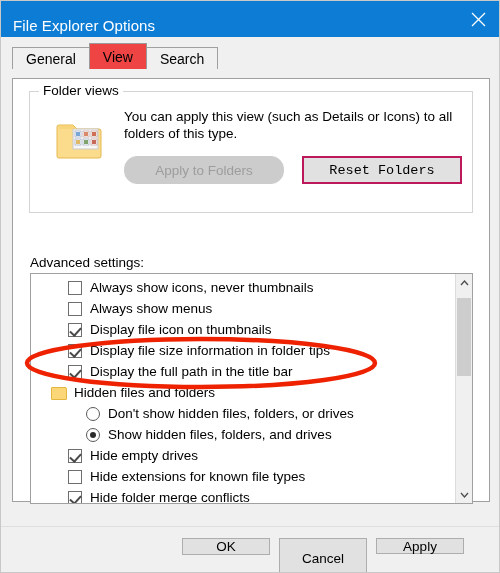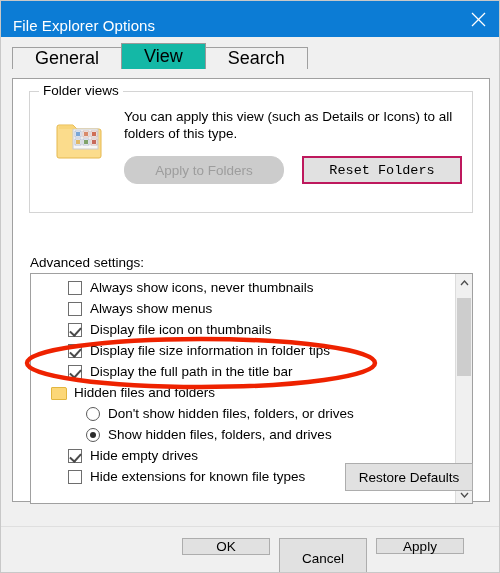--- a/index.html
+++ b/index.html
@@ -56,34 +56,34 @@
   
   #tabstrip {
     position: absolute;
     left: 11px; top: 7px;
     width: 478px; height: 25px;
     display: flex;
     align-items: flex-end;
   }
   .tab {
     height: 22px;
-    padding: 0 22px;
-    font-size: 18px;
+    padding: 0 13px;
+    font-size: 14px;
     color: #000000;
     background: #f0f0f0;
     border: 1px solid #a0a0a0;
     border-bottom: none;
     display: flex; align-items: center;
     position: relative;
     cursor: default;
     margin-right: -1px;
   }
   .tab.active {
     height: 26px;
-    background: #14b8a6;
+    background: #ef4444;
     z-index: 3;
     border-color: #9a9a9a;
   }
 
   #tabpage {
     position: absolute;
     left: 11px; top: 41px;
     width: 478px; height: 424px;
     background: #ffffff;
     border: 1px solid #a0a0a0;
@@ -400,40 +400,42 @@
             <div class="row">
               <span class="indent1"></span>
               <span class="cbox checked"></span>
               <span class="label">Hide empty drives</span>
             </div>
             <div class="row">
               <span class="indent1"></span>
               <span class="cbox"></span>
               <span class="label">Hide extensions for known file types</span>
             </div>
+            <div class="row">
+              <span class="indent1"></span>
+              <span class="cbox checked"></span>
+              <span class="label">Hide folder merge conflicts</span>
+            </div>
           </div>
 
         <div id="list-scrollbar">
           <div class="sb-arrow" id="sb-up">
             <svg width="9" height="6" viewBox="0 0 9 6" aria-hidden="true">
               <polyline points="1,5 4.5,1 8,5" fill="none" stroke="#4d4d4d" stroke-width="1.3"></polyline>
             </svg>
           </div>
           <div id="sb-thumb"></div>
           <div class="sb-arrow" id="sb-down">
             <svg width="9" height="6" viewBox="0 0 9 6" aria-hidden="true">
               <polyline points="1,1 4.5,5 8,1" fill="none" stroke="#4d4d4d" stroke-width="1.3"></polyline>
             </svg>
           </div>
         </div>
       </div>
 
-      <div id="restore-defaults-btn" class="winbtn">
-        <span>Restore Defaults</span>
-      </div>
 
     </div>
   </div>
 
   <div id="bottom-bar">
     <div id="ok-btn" class="winbtn">
       <span>OK</span>
     </div>
     <div id="cancel-btn" class="winbtn">
       <span>Cancel</span>

